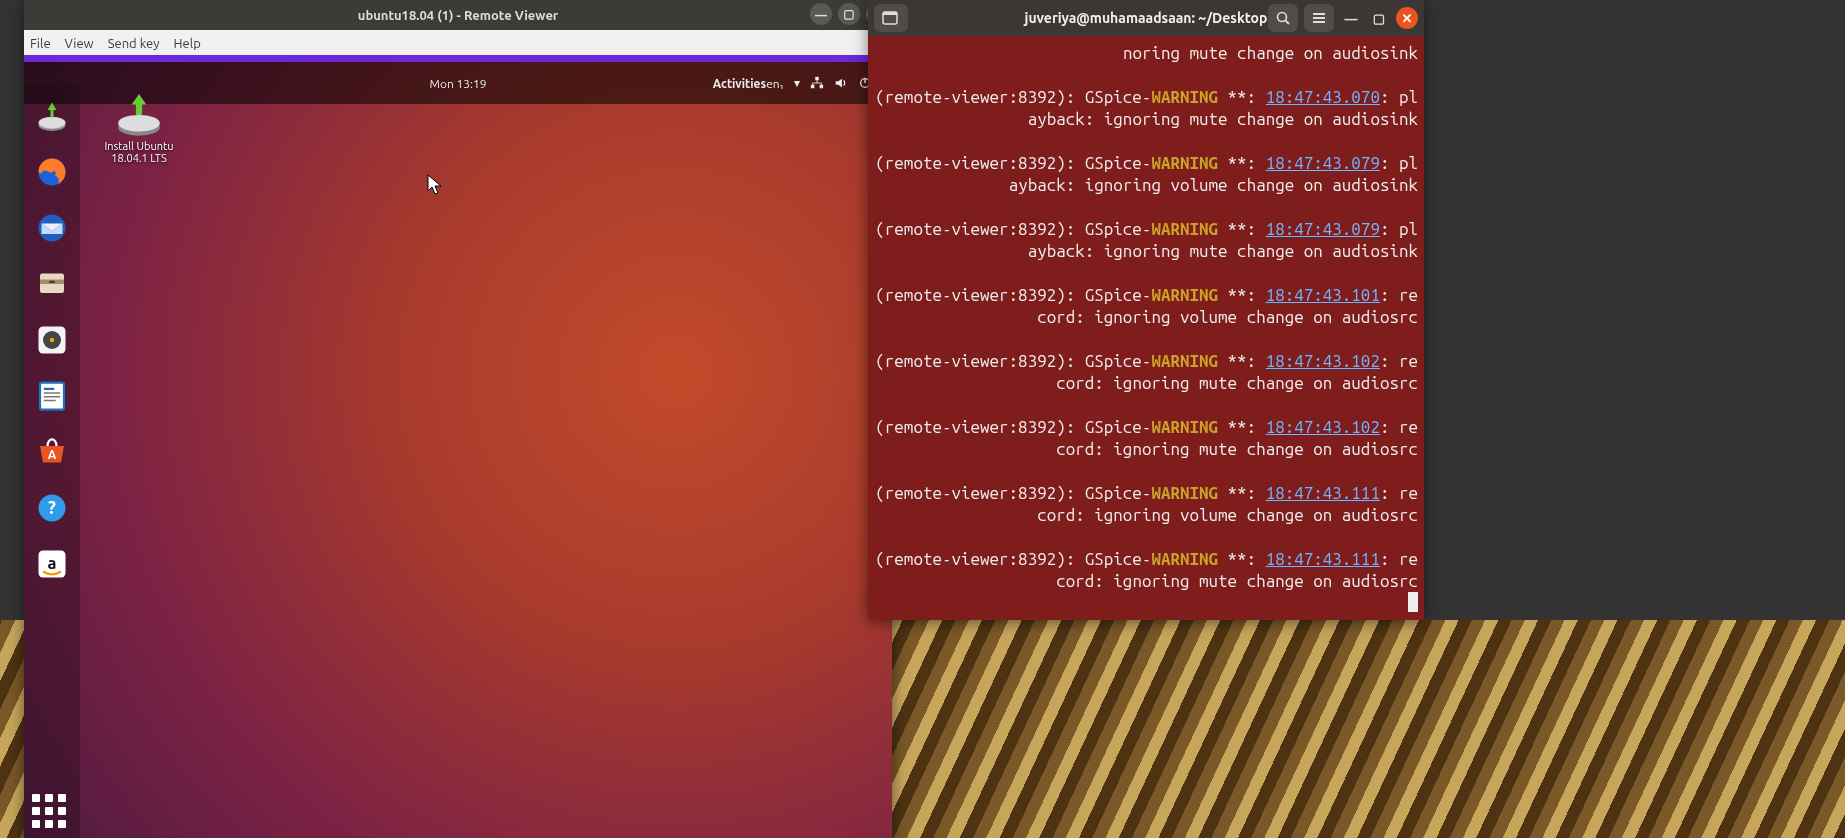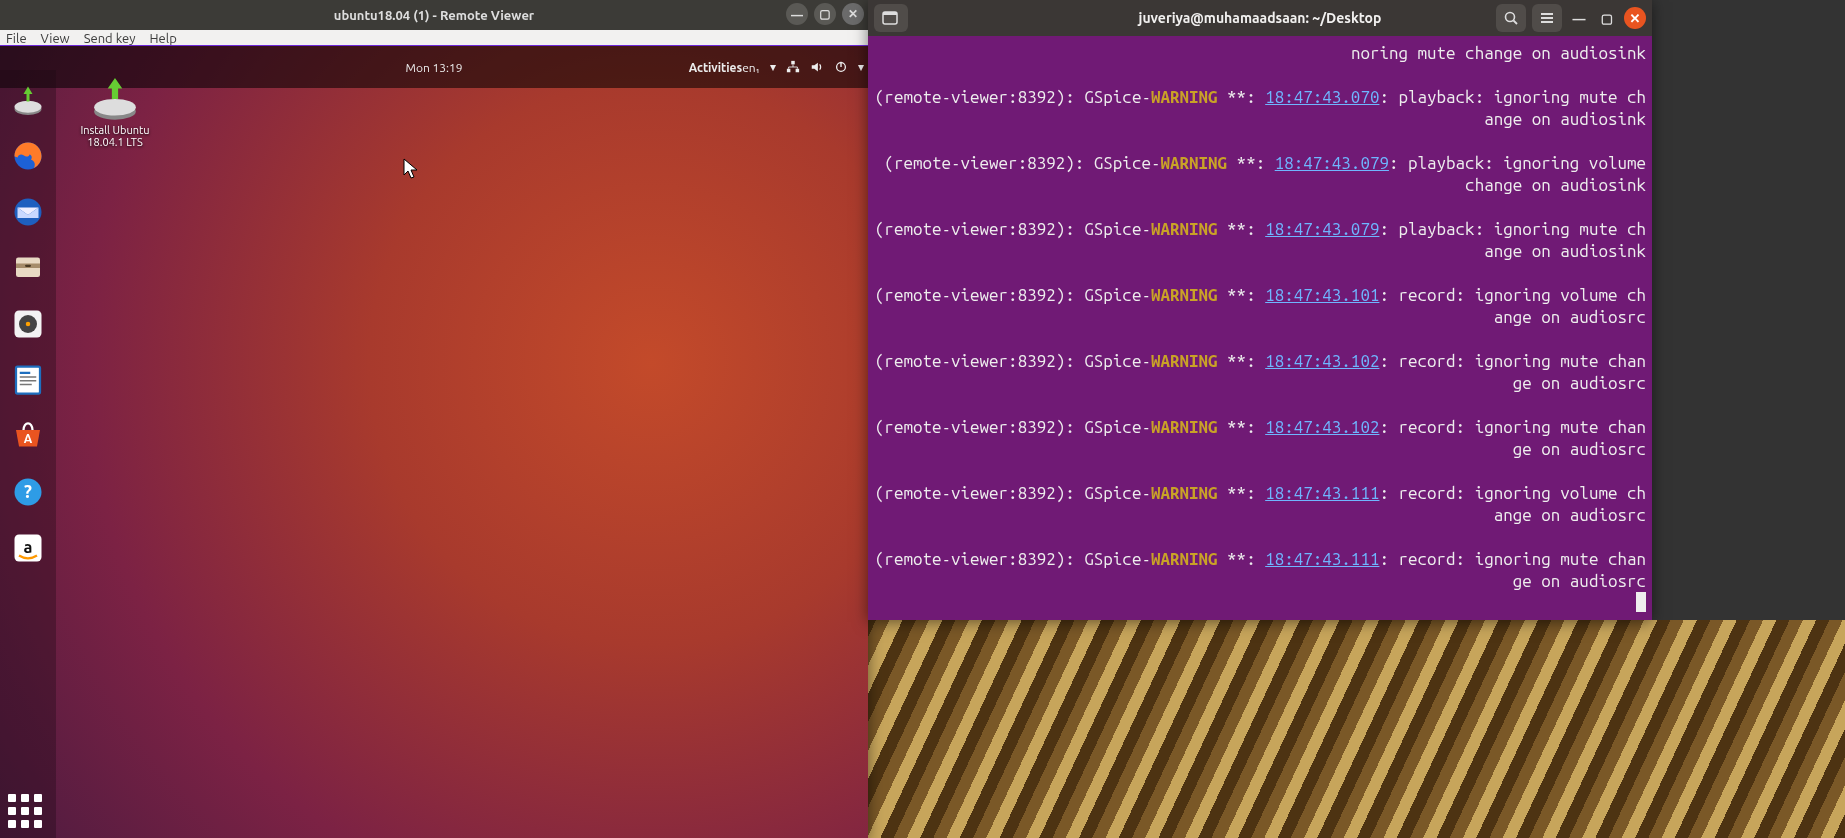--- a/index.html
+++ b/index.html
@@ -1,51 +1,51 @@
 <!DOCTYPE html>
 <html><head>
 <meta charset="utf-8">
 <style>
   * { margin:0; padding:0; box-sizing:border-box; }
   body { width:1845px; height:838px; font-family:"Ubuntu",sans-serif; font-size:14px; color:#eee; overflow:hidden; background:#777; }
-  .root { display:flex; width:100%; height:100%; }
+  .root { display:flex; width:100%; height:100%;padding-left:24px; }
   
   .host-bg { position:absolute; inset:0; background:
       linear-gradient(#333,#333 620px,transparent 620px),
       repeating-linear-gradient(115deg,#4d3312 0 12px,#7a5827 12px 24px,#c7a55b 24px 36px);
   }
 
   
   .rv-window { position:relative; width:868px; height:838px; background:#2b2b2b; display:flex; flex-direction:column; box-shadow:0 2px 14px rgba(0,0,0,.5); }
   .rv-titlebar { height:30px; background:linear-gradient(#3c3b37,#3c3b37); display:flex; align-items:center; justify-content:center; position:relative; color:#ddd; font-size:13px; font-weight:bold; }
   .rv-controls { position:absolute; right:4px; top:3px; display:flex; gap:6px; }
   .rv-controls .btn { width:22px; height:22px; border-radius:11px; display:flex; align-items:center; justify-content:center; font-size:12px; background:#5a5955; color:#ddd; cursor:pointer; }
   .rv-controls .btn.close { background:#6b6b6b; }
-  .rv-menubar { height:16px; background:#f2f1f0; color:#3c3c3c; display:flex; align-items:center; padding:0 6px; gap:14px; font-size:13px; border-bottom:1px solid #6d28d9; }
+  .rv-menubar { height:32px; background:#f2f1f0; color:#3c3c3c; display:flex; align-items:center; padding:0 6px; gap:14px; font-size:13px; border-bottom:7px solid #6d28d9; }
   .rv-menubar span { cursor:default; }
 
   
   .guest { flex:1; position:relative; background:
       radial-gradient(circle at 75% 40%,#c34a2a 0,#a83a2d 35%,#7c2244 70%,#4e1b40 100%);
       overflow:hidden;
   }
   .guest-topbar { height:42px; background:rgba(0,0,0,.55); display:flex; align-items:center; justify-content:flex-end; font-size:12px; color:#ececec; padding:0 4px; position:relative; }
   .guest-status { display:flex; align-items:center; gap:10px; }
   .status-icon { width:14px; height:14px; display:inline-flex; align-items:center; justify-content:center; }
   .guest-dock { position:absolute; left:0; top:24px; bottom:0; width:56px; background:rgba(30,10,20,.35); display:flex; flex-direction:column; align-items:center; padding-top:8px; gap:12px; }
   .dock-item { width:44px; height:44px; border-radius:8px; display:flex; align-items:center; justify-content:center; font-size:22px; cursor:pointer; }
   .dock-item svg { width:36px; height:36px; }
   .apps-grid { position:absolute; left:8px; bottom:10px; display:grid; grid-template-columns:repeat(3,8px); grid-template-rows:repeat(3,8px); gap:5px; cursor:pointer; }
   .apps-grid span { width:8px; height:8px; background:#fff; border-radius:1px; }
   .desktop-icon { position:absolute; left:70px; top:30px; width:90px; text-align:center; color:#fff; font-size:11px; text-shadow:0 1px 3px #000; cursor:pointer; }
   .desktop-icon .ico { width:50px; height:44px; margin:0 auto 4px; }
   .cursor { position:absolute; left:403px; top:112px; pointer-events:none; }
 
   
-  .term-window { position:absolute; left:868px; top:0; width:784px; height:620px; background:#701a75; display:flex; flex-direction:column; box-shadow:0 2px 14px rgba(0,0,0,.5); }
+  .term-window { position:absolute; left:868px; top:0; width:556px; height:620px; background:#7f1d1d; display:flex; flex-direction:column; box-shadow:0 2px 14px rgba(0,0,0,.5); }
   .term-titlebar { height:36px; background:#3b3735; display:flex; align-items:center; position:relative; color:#f2f1f0; font-size:14px; font-weight:bold; }
   .term-newtab { margin-left:6px; width:34px; height:28px; border-radius:6px; background:#504c49; display:flex; align-items:center; justify-content:center; cursor:pointer; }
   .term-title { position:absolute; left:50%; transform:translateX(-50%); }
   .term-right { position:absolute; right:6px; top:4px; display:flex; align-items:center; gap:6px; }
   .term-right .ibtn { width:30px; height:28px; border-radius:6px; background:#504c49; display:flex; align-items:center; justify-content:center; cursor:pointer; }
   .term-right .wbtn { width:22px; height:22px; border-radius:11px; display:flex; align-items:center; justify-content:center; background:transparent; color:#ddd; cursor:pointer; font-size:13px; }
   .term-right .wbtn.close { background:#e95420; color:#fff; }
   .term-body { flex:1; padding:6px 6px 6px 6px; font-family:"Ubuntu Mono","DejaVu Sans Mono",monospace; font-size:17px; line-height:22px; color:#eeeeee; overflow:hidden; white-space:pre-wrap; word-break:break-all;text-align:right; }
   .ts { color:#6fb6ff;text-decoration:underline; }
   .warn { color:#c9a227; font-weight:bold; }

